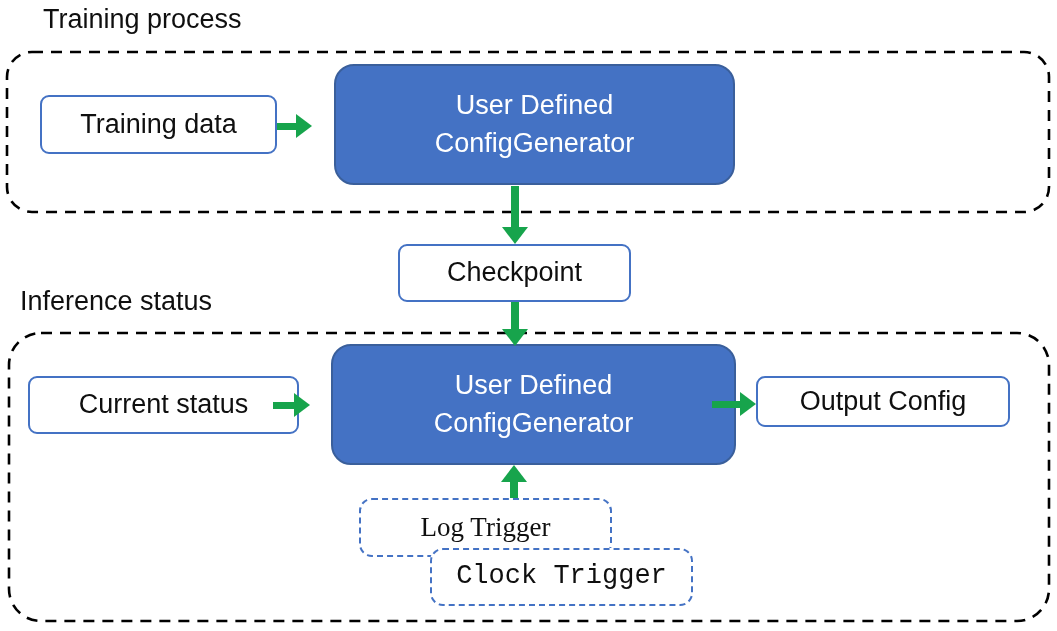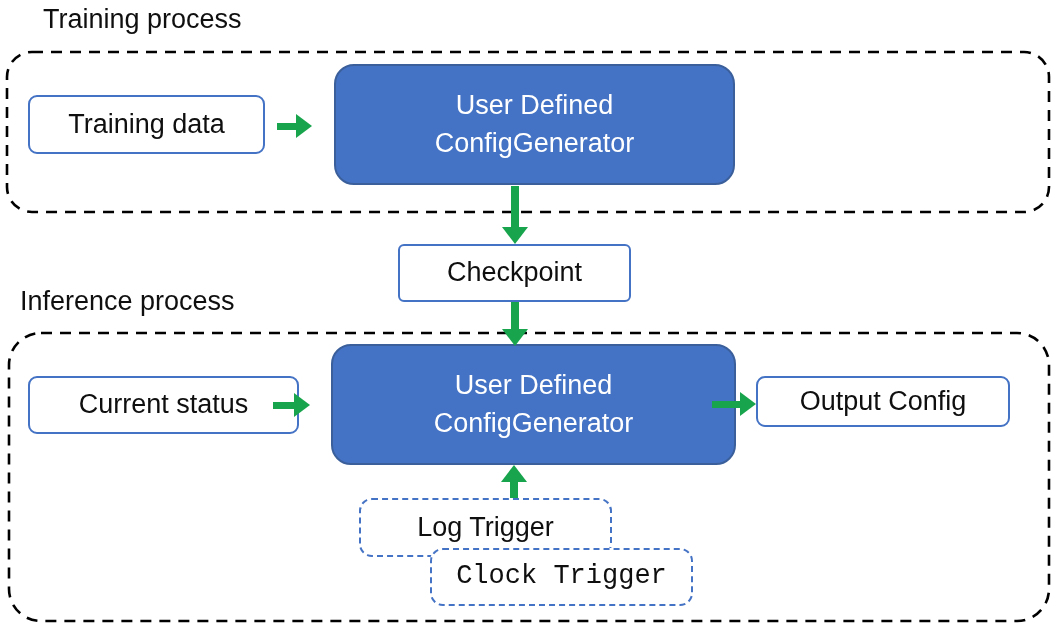--- a/index.html
+++ b/index.html
@@ -135,40 +135,40 @@
 <body>
 
 <div class="canvas">
 
   <div class="section-title" style="left:23px; top:3px;margin-left:20px;">Training process</div>
 
   <svg class="dashed-region" style="left:5px; top:50px;" width="1046" height="164">
     <rect x="2" y="2" width="1042" height="160" rx="25"></rect>
   </svg>
 
-  <div class="node outline-box" style="left:28px; top:95px; width:237px; height:59px;">
+  <div class="node outline-box" style="left:40px; top:95px; width:237px; height:59px;">
     <span class="node-label">Training data</span>
   </div>
 
   <div class="arrow arrow-right" style="left:277px; top:113px; width:35px; height:26px;"></div>
 
   <div class="node blue-box" style="left:310px; top:64px; width:401px; height:121px;">
     <span class="node-label">User Defined</span>
     <span class="node-label">ConfigGenerator</span>
   </div>
 
   <div class="arrow arrow-down" style="left:501px; top:186px; width:27px; height:58px;"></div>
 
-  <div class="node outline-box" style="left:398px; top:244px; width:233px; height:58px;border-radius:6px;">
+  <div class="node outline-box" style="left:398px; top:244px; width:233px; height:58px;">
     <span class="node-label">Checkpoint</span>
   </div>
 
   <div class="arrow arrow-down" style="left:501px; top:302px; width:27px; height:44px;"></div>
 
-  <div class="section-title" style="left:20px; top:285px;">Inference process</div>
+  <div class="section-title" style="left:20px; top:285px;">Inference status</div>
 
   <svg class="dashed-region" style="left:7px; top:331px;" width="1044" height="292">
     <rect x="2" y="2" width="1040" height="288" rx="32"></rect>
   </svg>
 
   <div class="node outline-box" style="left:28px; top:376px; width:271px; height:58px;">
     <span class="node-label">Current status</span>
   </div>
 
   <div class="arrow arrow-right" style="left:273px; top:392px; width:37px; height:26px;"></div>
@@ -179,21 +179,21 @@
   </div>
 
   <div class="arrow arrow-right" style="left:712px; top:391px; width:44px; height:26px;"></div>
 
   <div class="node outline-box" style="left:756px; top:376px; width:254px; height:51px;">
     <span class="node-label">Output Config</span>
   </div>
 
   <div class="arrow arrow-up" style="left:500px; top:465px; width:27px; height:33px;"></div>
 
-  <div class="node trigger-box" style="left:359px; top:498px; width:253px; height:59px; z-index:2;">
+  <div class="node trigger-box" style="left:359px; top:498px; width:253px; height:59px; z-index:2;font-family:Liberation Serif, serif;">
     <span class="node-label">Log Trigger</span>
   </div>
 
   <div class="node trigger-box" style="left:430px; top:548px; width:263px; height:58px; z-index:3;font-family:Liberation Mono, monospace;">
     <span class="node-label">Clock Trigger</span>
   </div>
 
 </div>
 
 </body></html>

